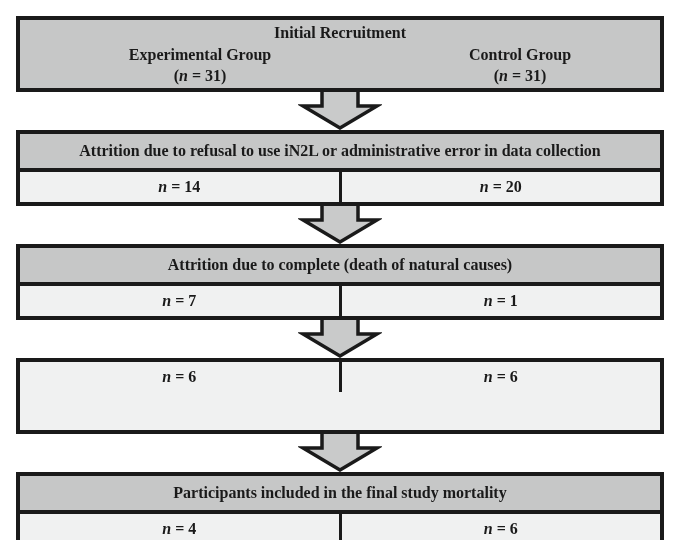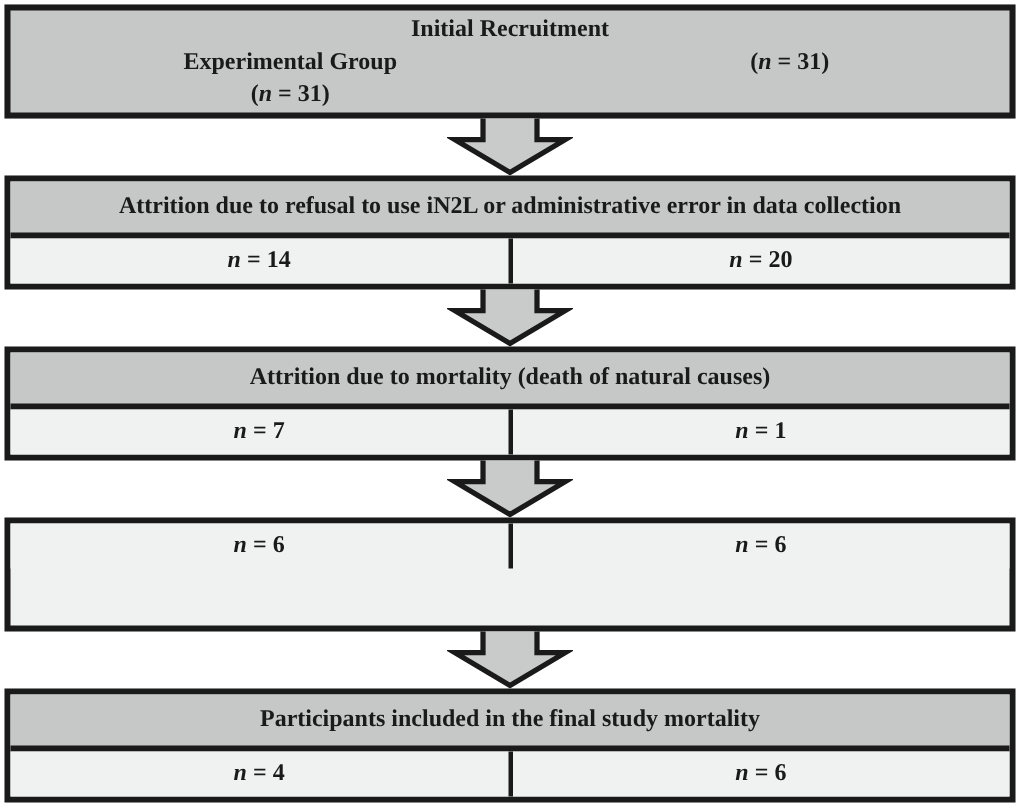--- a/index.html
+++ b/index.html
@@ -12,21 +12,21 @@
     height: 540px;
     font-family: "Liberation Serif", "DejaVu Serif", serif;
     font-weight: bold;
     color: var(--text, #1a1a1a);
     overflow: hidden;
   }
   .figure {
     box-sizing: border-box;
     width: 680px;
     height: 540px;
-    padding: 3px;
+    padding: 16px;
   }
   
   .top-box {
     box-sizing: border-box;
     height: 76px;
     border: 4px solid var(--border, #1a1a1a);
     background: var(--box-fill, #c6c7c7);
     display: flex;
     flex-direction: column;
     justify-content: center;
@@ -104,20 +104,21 @@
 <div class="figure">
 
   <div class="top-box">
     <div class="title-line">Initial Recruitment</div>
     <div class="groups">
       <div class="group">
         <span>Experimental Group</span>
         <span class="nline"><span>(</span><i>n</i> <span>=</span> <span>31</span><span>)</span></span>
       </div>
       <div class="group">
+        <span>Control Group</span>
         <span class="nline"><span>(</span><i>n</i> <span>=</span> <span>31</span><span>)</span></span>
       </div>
     </div>
   </div>
 
   <div class="arrow-gap">
     <svg width="84" height="38" viewBox="0 0 84 38">
       <polygon points="24,-5 24,14 5,14 42,36 79,14 60,14 60,-5" fill="#c9caca" stroke="#1a1a1a" stroke-width="3.5" stroke-linejoin="miter"></polygon>
     </svg>
   </div>
@@ -130,21 +131,21 @@
     </div>
   </div>
 
   <div class="arrow-gap">
     <svg width="84" height="38" viewBox="0 0 84 38">
       <polygon points="24,-5 24,14 5,14 42,36 79,14 60,14 60,-5" fill="#c9caca" stroke="#1a1a1a" stroke-width="3.5" stroke-linejoin="miter"></polygon>
     </svg>
   </div>
 
   <div class="stage">
-    <div class="stage-header">Attrition due to mortality (death of natural causes)</div>
+    <div class="stage-header">Attrition due to complete (death of natural causes)</div>
     <div class="stage-row">
       <div class="cell"><i>n</i>&nbsp;<span>=</span>&nbsp;<span>7</span></div>
       <div class="cell right"><i>n</i>&nbsp;<span>=</span>&nbsp;<span>1</span></div>
     </div>
   </div>
 
   <div class="arrow-gap">
     <svg width="84" height="38" viewBox="0 0 84 38">
       <polygon points="24,-5 24,14 5,14 42,36 79,14 60,14 60,-5" fill="#c9caca" stroke="#1a1a1a" stroke-width="3.5" stroke-linejoin="miter"></polygon>
     </svg>

